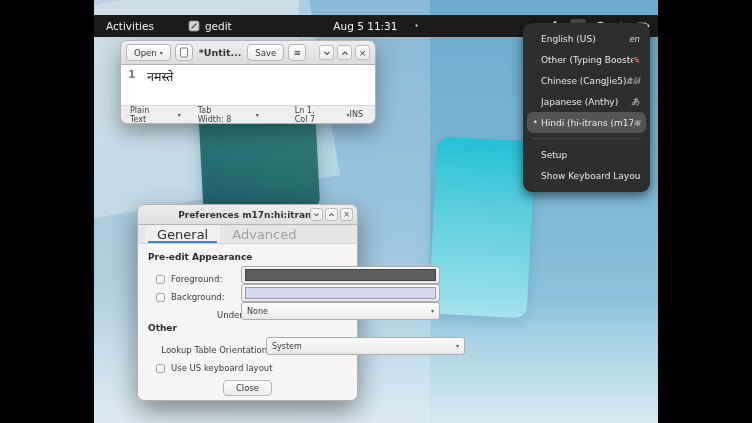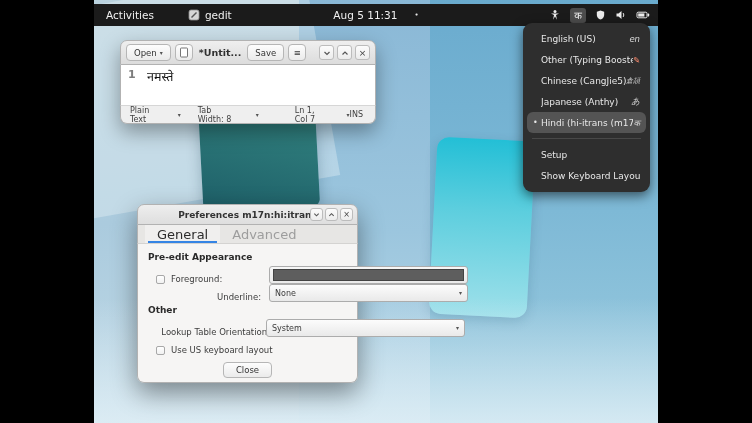--- a/index.html
+++ b/index.html
@@ -19,21 +19,21 @@
   .wp-teal  { position:absolute; left:106px; top:78px; width:117px; height:134px; border-radius:6px;
               background:linear-gradient(200deg,#5fae9f 0%,#2f7d7c 35%,#1c5c66 100%);
               transform:rotate(-7deg) skewX(-4deg); box-shadow:0 5px 14px rgba(0,40,60,.25); }
   .wp-cyan  { position:absolute; left:339px; top:139px; width:98px; height:177px; border-radius:12px;
               background:linear-gradient(180deg,#23bfd6 0%,#5ccede 40%,#9fe0ea 100%);
               transform:rotate(3deg); box-shadow:0 4px 12px rgba(0,60,90,.18); }
   .wp-bottom{ position:absolute; left:0; top:298px; width:564px; height:125px;
               background:linear-gradient(180deg,rgba(220,236,244,0) 0%,rgba(226,240,247,0.8) 100%); }
 
   
-  .topbar { position:absolute; left:94px; top:4px; width:564px; height:22px; background:#1b1b1b;
+  .topbar { position:absolute; left:94px; top:15px; width:564px; height:22px; background:#1b1b1b;
             display:flex; align-items:center; color:#f1f1f1; font-size:10.5px; z-index:10; }
   .activities { margin-left:12px; cursor:default; }
   .appmenu { margin-left:34px; display:flex; align-items:center; gap:5px; }
   .clockwrap { position:absolute; left:50%; transform:translateX(-50%); display:flex; align-items:center; gap:17px; }
   .clock-dot { font-size:7px; color:#e6e6e6; }
   .tray { position:absolute; right:8px; top:0; height:22px; display:flex; align-items:center; gap:9px; }
   .tray svg { display:block; }
   .im-indicator { font-size:10px; background:rgba(255,255,255,.22); border-radius:3px; padding:0 4px; line-height:15px; }
 
   
@@ -90,21 +90,21 @@
   .p-tab.active { color:#2c2c2c; background:#f0efee; }
   .p-tab.active::after { content:""; position:absolute; left:3px; right:3px; bottom:0; height:2px; background:#3584e4; }
   .p-body { background:#f6f5f4; border-left:1px solid #b2b2b2; border-right:1px solid #b2b2b2;
             padding:5px 10px 2px; font-size:8.5px; color:#3c3c3c; }
   .sec { font-weight:bold; font-size:9px; color:#2a2a2a; margin:3px 0 4px; }
   .row { position:relative; height:18px; display:flex; align-items:flex-end; padding-left:8px; }
   .cb { width:9px; height:9px; border:1px solid #a8a8a8; border-radius:2px;
         background:linear-gradient(#ffffff,#f1f1f1); margin-right:6px; flex:none; }
   .lbl-right  { position:absolute; left:8px; width:105px; text-align:right; }
   .lbl-right2 { position:absolute; left:8px; width:114px; text-align:right; }
-  .ctrl  { position:absolute; left:121px; width:85px; height:14px; }
+  .ctrl  { position:absolute; left:93px; width:85px; height:14px; }
   .ctrl2 { position:absolute; left:118px; width:76px; height:14px;margin-top:36px; }
   .color-btn { width:100%; height:100%; border:1px solid #acacac; border-radius:3px;
                background:linear-gradient(#f7f7f7,#eaeaea); padding:2px 3px; display:flex; }
   .swatch { flex:1; border:1px solid rgba(0,0,0,.28); }
   .combo { width:100%; height:100%; border:1px solid #acacac; border-radius:3px;
            background:linear-gradient(#fcfcfc,#e9e9e9); display:flex; align-items:center;
            justify-content:space-between; padding:0 5px; font-size:8px; color:#3b3b3b; }
   .p-footer { height:26px; background:#f6f5f4; border:1px solid #b2b2b2; border-top:none;
               border-radius:0 0 7px 7px; display:flex; align-items:center; justify-content:center;
               padding:0 9px; }
@@ -278,20 +278,27 @@
     <div class="p-body">
       <div class="sec">Pre-edit Appearance</div>
       <div class="row">
         <span class="cb"></span>
         <span>Foreground:</span>
         <span class="ctrl color-btn">
           <span class="swatch" style="background: rgb(94, 94, 94);"></span>
         </span>
       </div>
       <div class="row">
+        <span class="cb"></span>
+        <span>Background:</span>
+        <span class="ctrl color-btn">
+          <span class="swatch" style="background: rgb(214, 216, 241);"></span>
+        </span>
+      </div>
+      <div class="row">
         <span class="lbl-right">Underline:</span>
         <span class="ctrl combo">
           <span>None</span>
           <span class="caret">▾</span>
         </span>
       </div>
       <div class="sec">Other</div>
       <div class="row">
         <span class="lbl-right2">Lookup Table Orientation:</span>
         <span class="ctrl2 combo">

